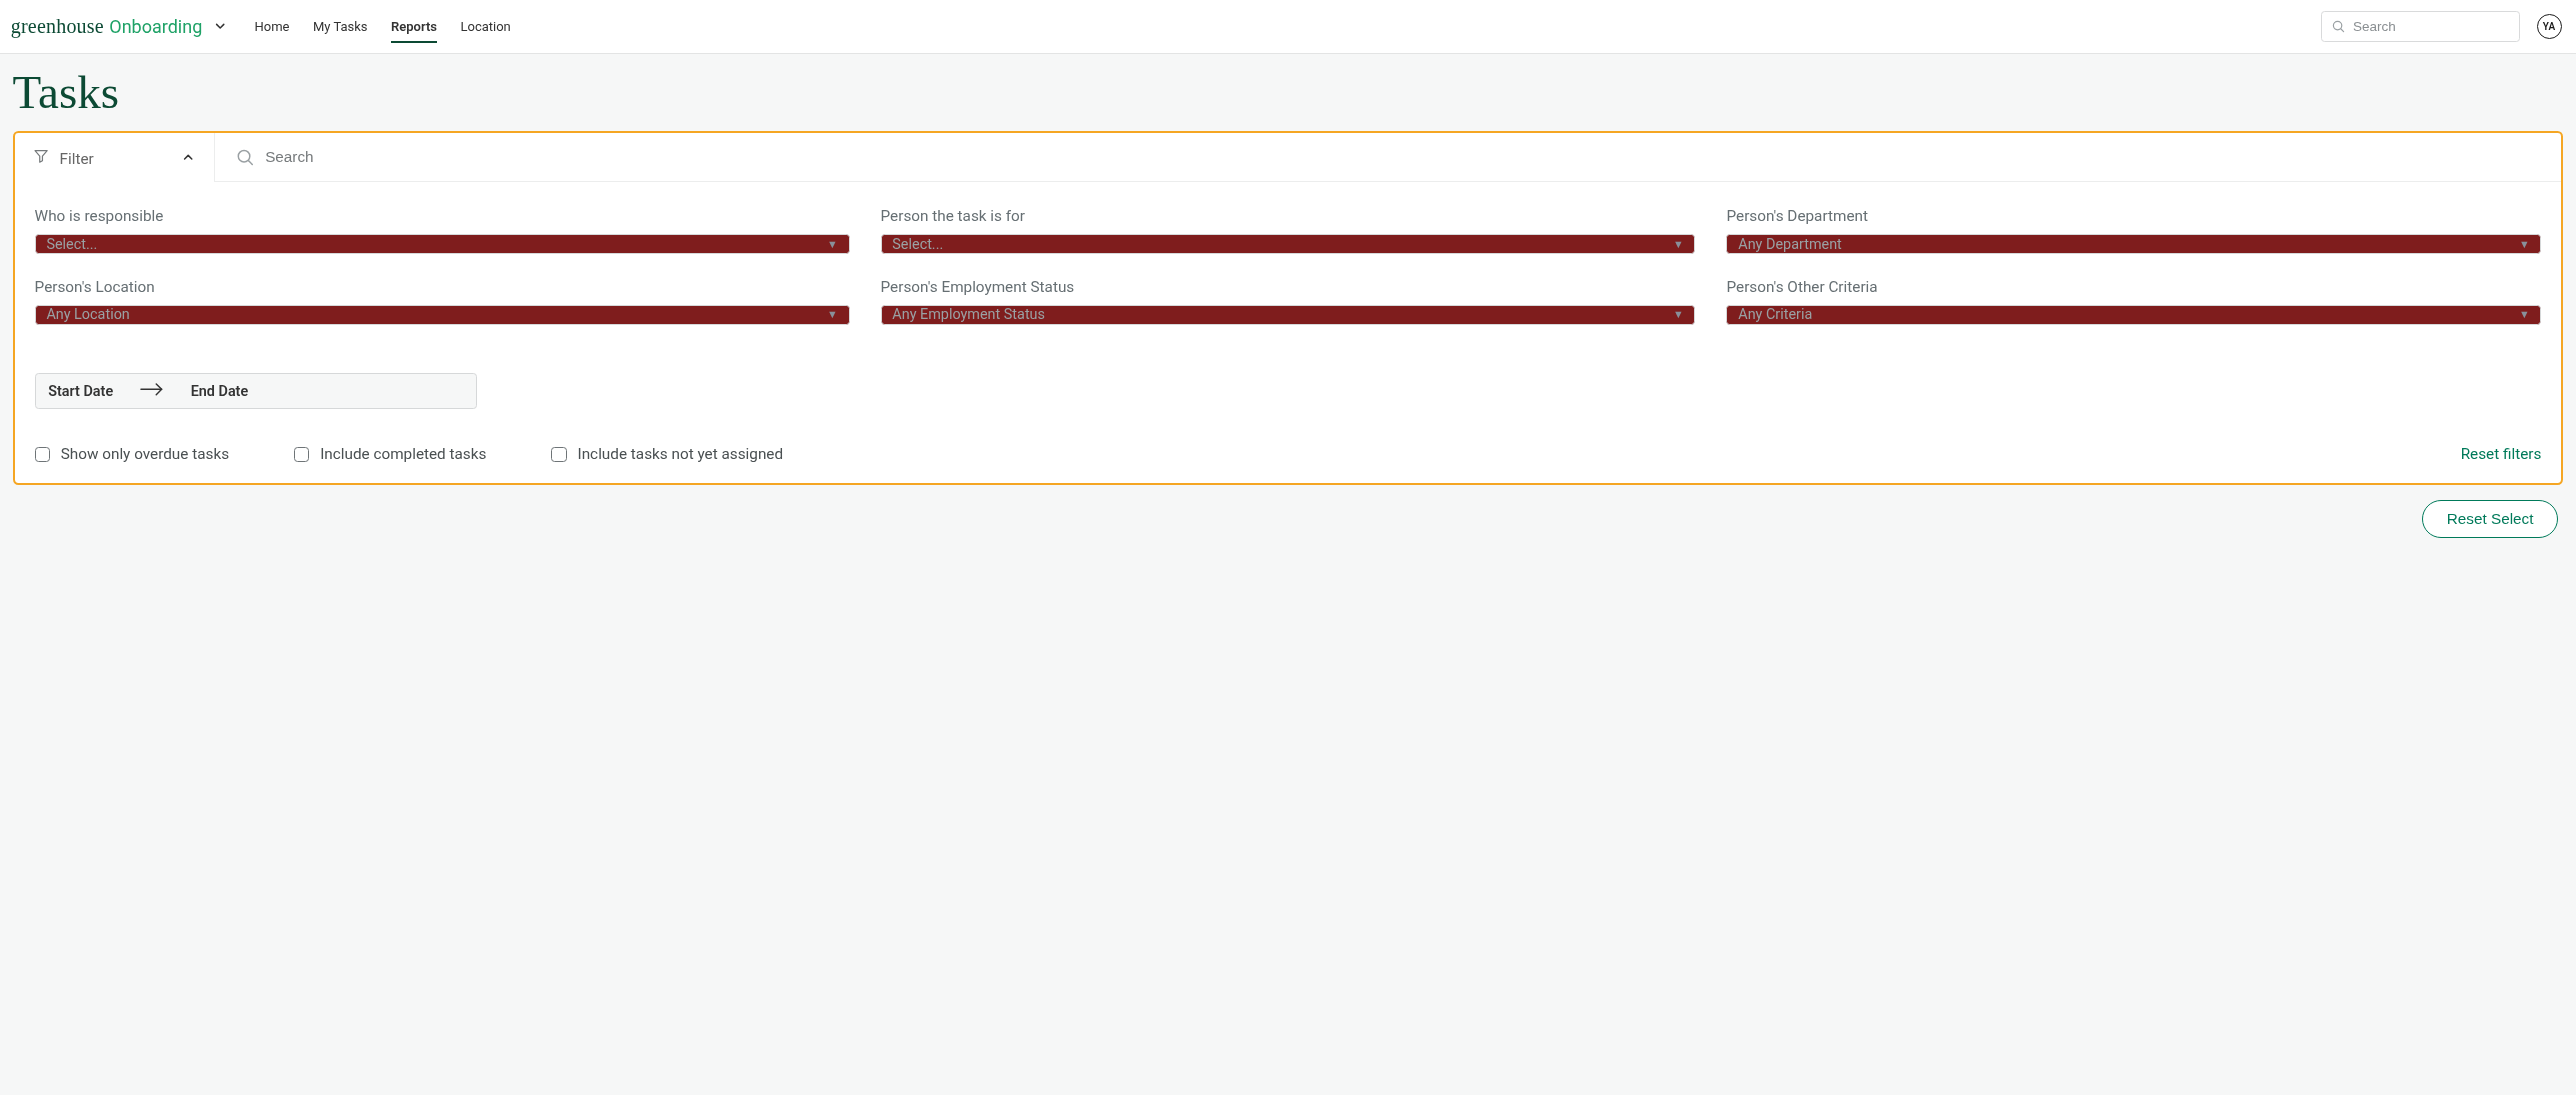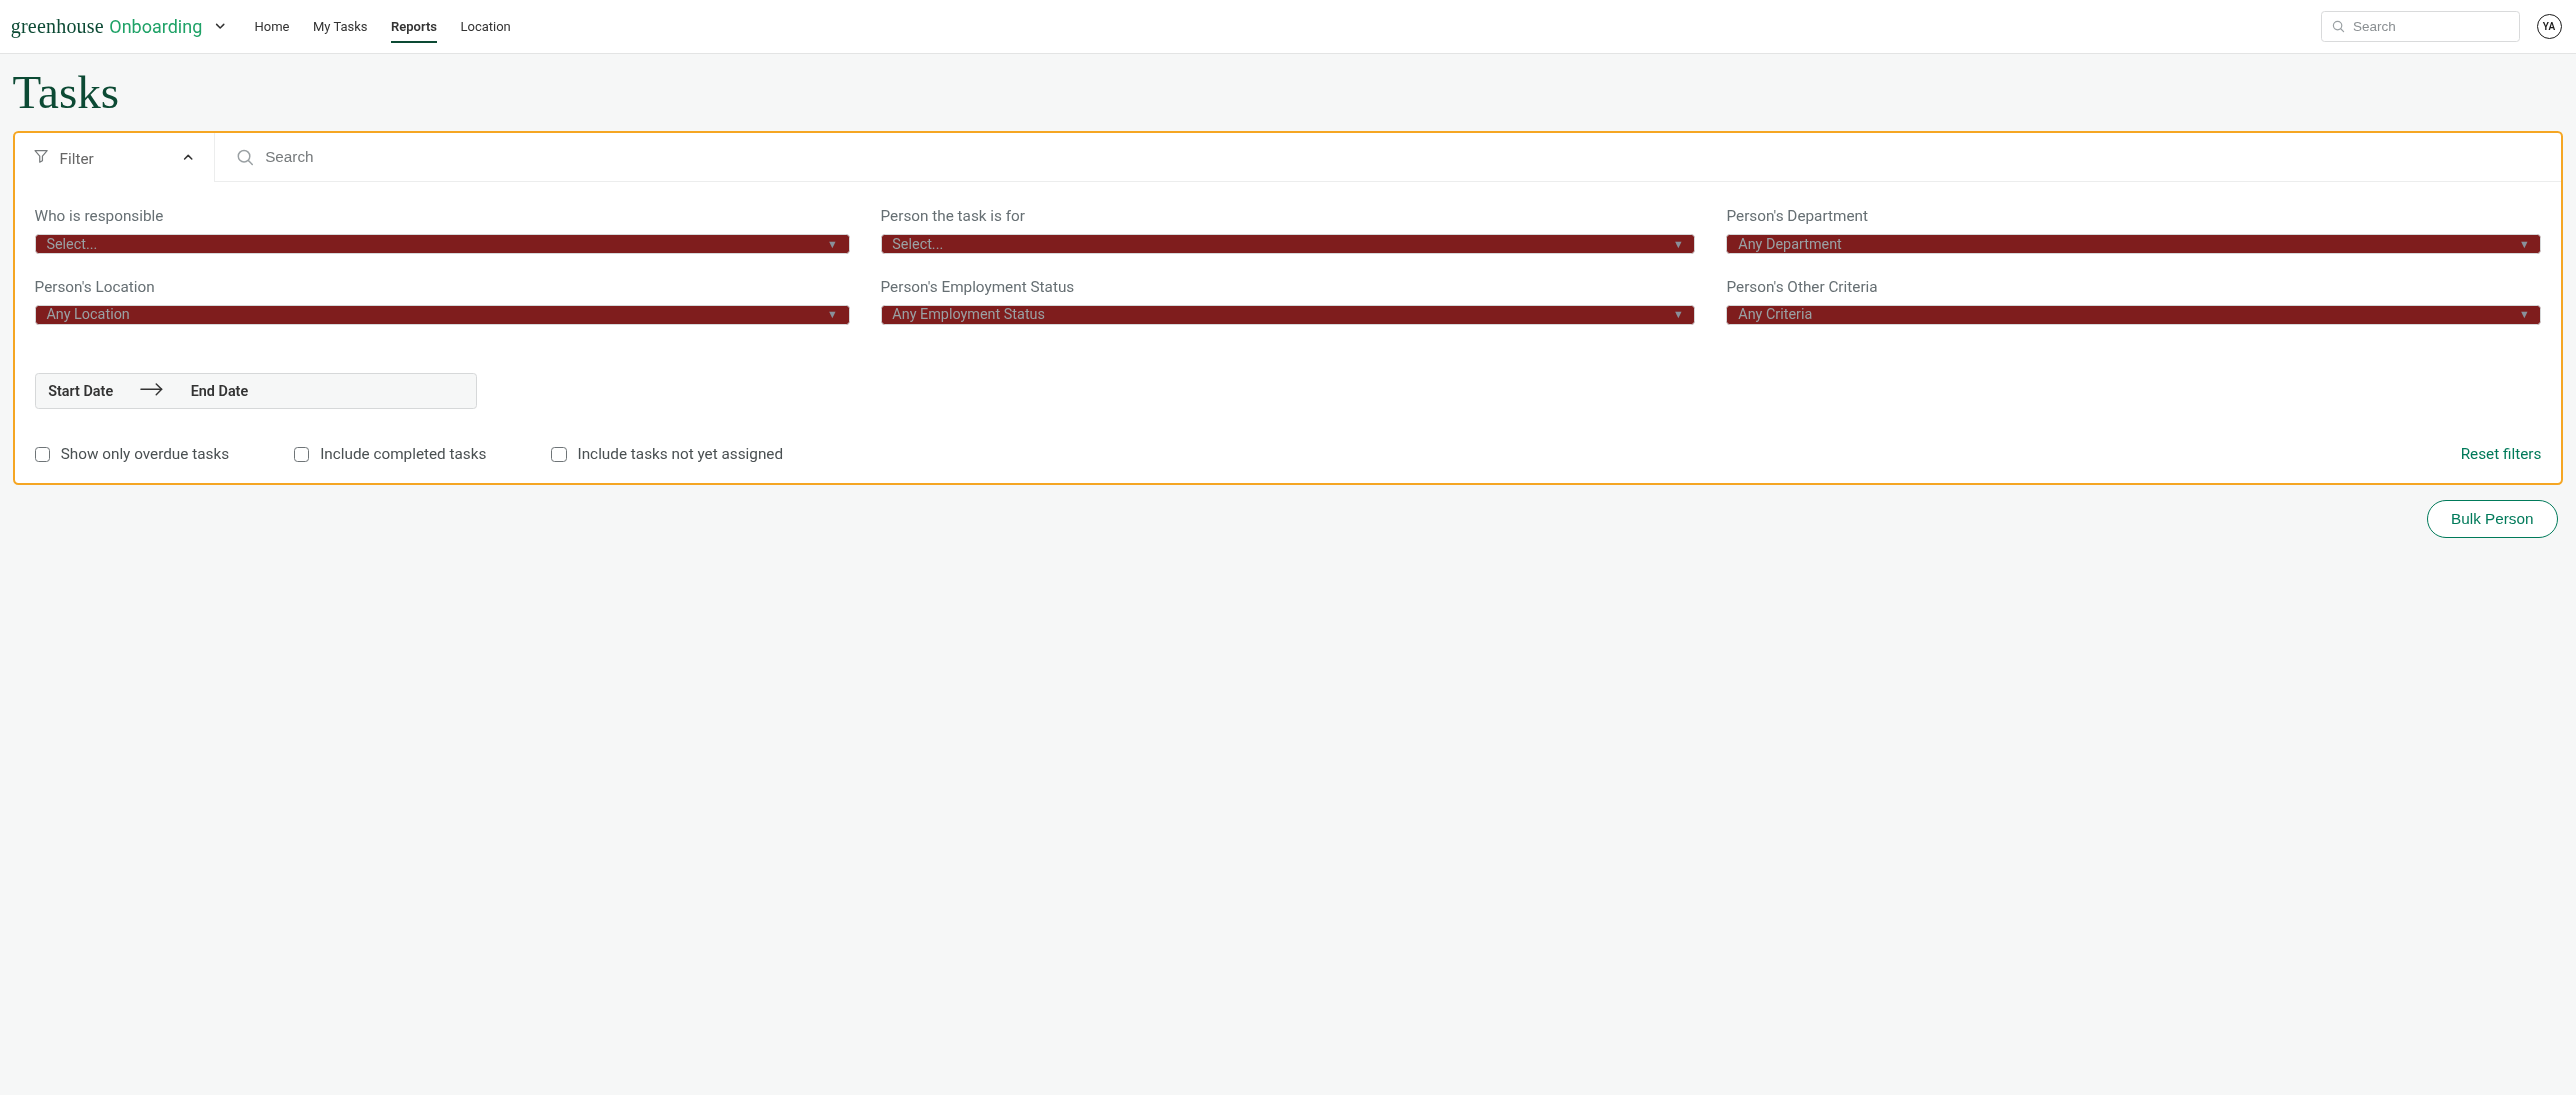--- a/index.html
+++ b/index.html
@@ -392,16 +392,16 @@
       <label class="cb">
         <span class="cb-box"></span>
         <span>Include tasks not yet assigned</span>
       </label>
       <div class="spacer"></div>
       <span class="reset-link">Reset filters</span>
     </div>
   </div>
 
   <div class="bulk-row">
-    <button class="bulk-btn">Bulk Person</button>
+    <button class="bulk-btn">Reset Select</button>
   </div>
 </div>
 
 
 </body></html>

